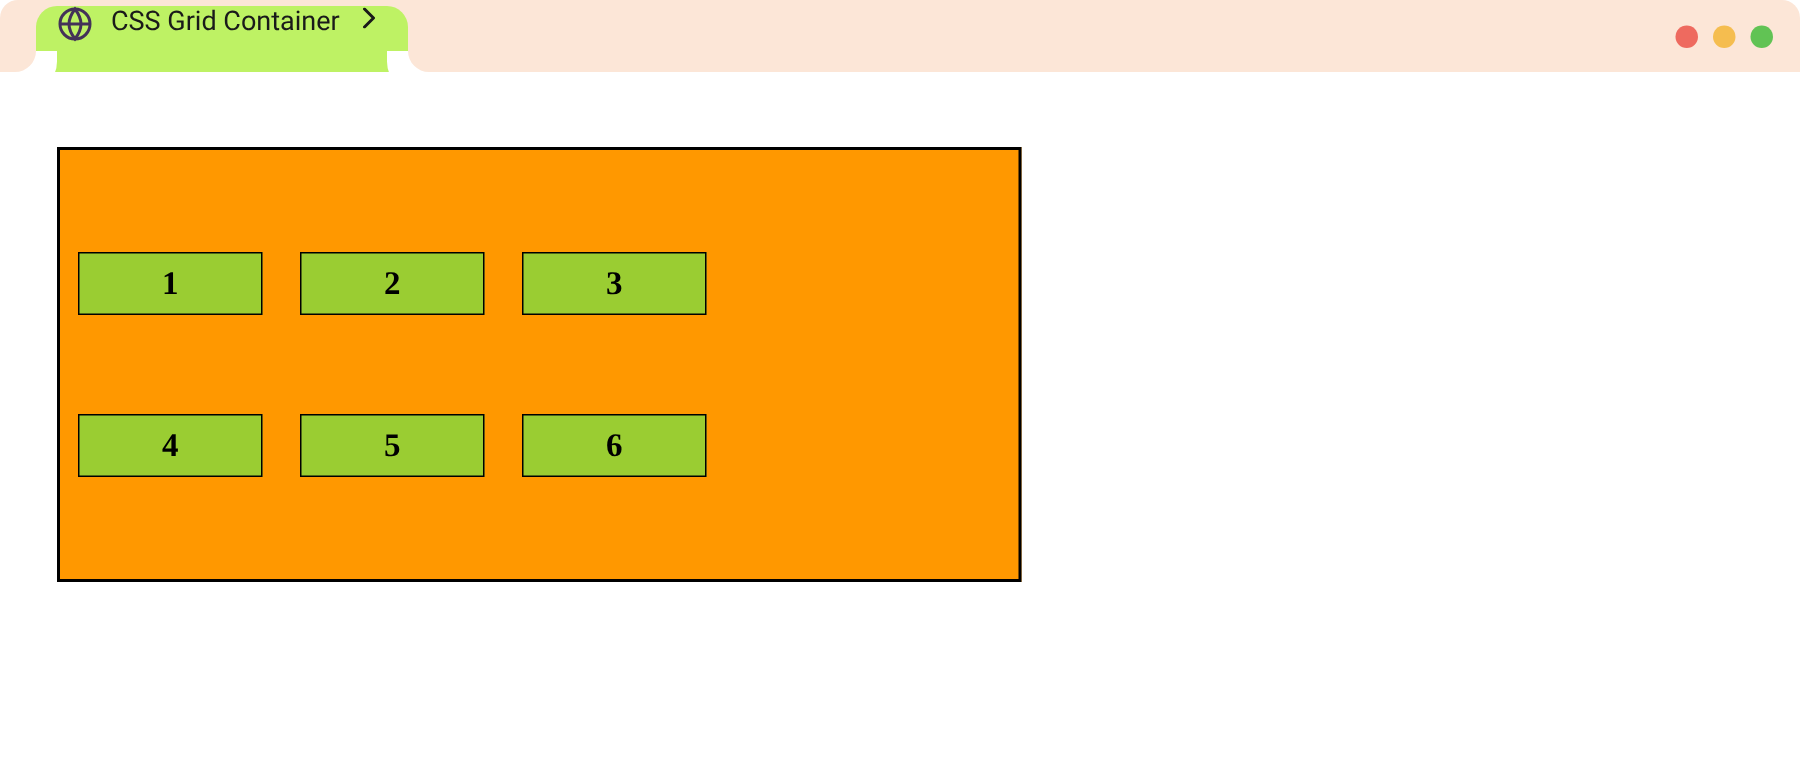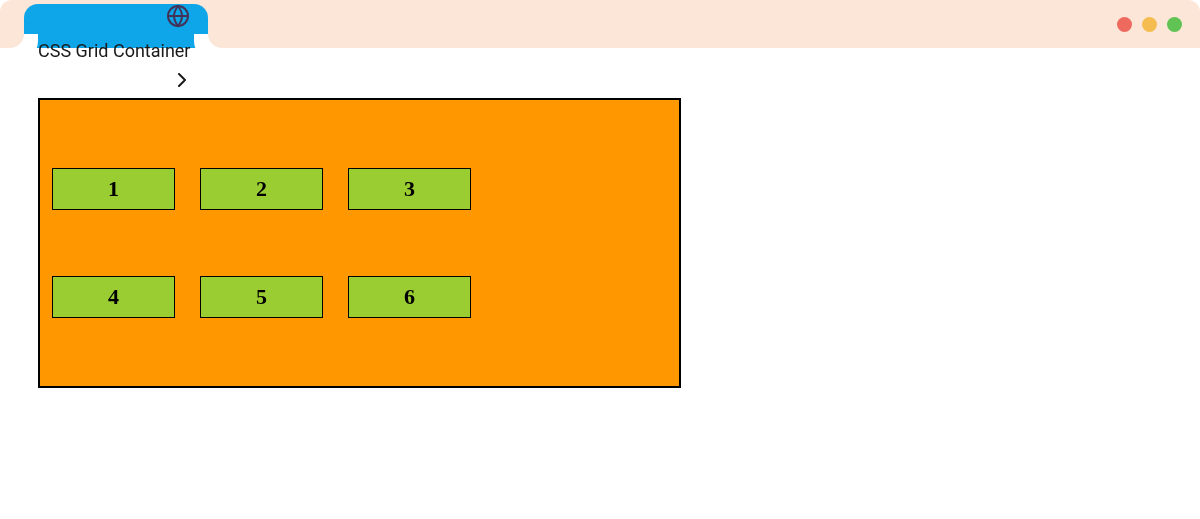--- a/index.html
+++ b/index.html
@@ -25,30 +25,29 @@
       border-radius: 12px 12px 0 0;
       position: relative;
     }
     .tab-area {
       display: flex;
       align-items: flex-end;
       height: 100%;
       padding-left: 24px;
     }
     .active-tab {
-      background: #0ea5e9;
+      background: #bef264;
       border-radius: 14px 14px 0 0;
       height: 44px;
       display: flex;
-      align-items: flex-end;
+      align-items: flex-start;
       padding: 0 18px 0 14px;
       gap: 12px;
       margin-top: 4px;
       position: relative;
-      flex-direction: column;
     }
     .active-tab::before,
     .active-tab::after {
       content: "";
       position: absolute;
       bottom: 0;
       width: 14px;
       height: 14px;
       background: #ffffff;
     }

